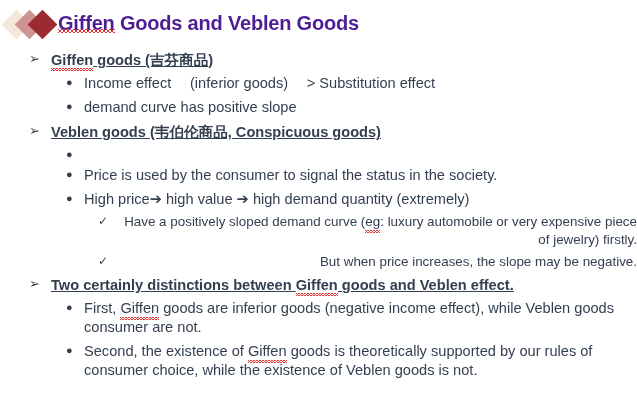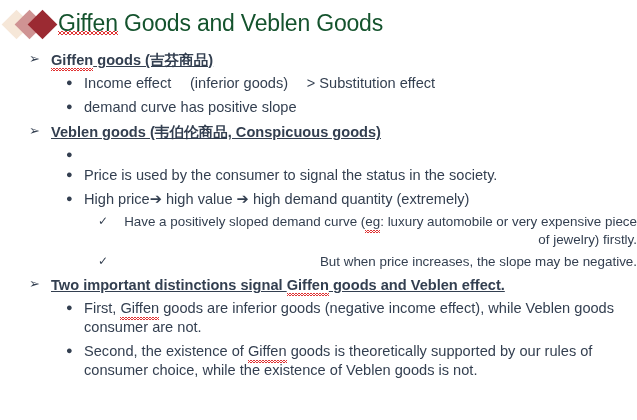--- a/index.html
+++ b/index.html
@@ -44,23 +44,23 @@
     width: 21px;
     height: 21px;
     top: 8px;
     transform: rotate(45deg);
   }
   .deco i.d1 { left: 6px;  background: #f6e7d8; }
   .deco i.d2 { left: 19px; background: #cf9393; }
   .deco i.d3 { left: 32px; background: #9b2a32; }
 
   .title-text {
-    font-size: 23px;
-    font-weight: normal;
-    color: #14532d;
+    font-size: 20px;
+    font-weight: bold;
+    color: #4c1d95;
     letter-spacing: -0.2px;
     white-space: nowrap;
     line-height: 1;
     padding-bottom: 2px;
   }
 
   
   .sq {
     position: relative;
     display: inline-block;
@@ -203,21 +203,21 @@
       <div class="row lvl3">
         <span class="marker">✓</span>
         <span class="txt"><span>Have a positively sloped demand curve (</span><span class="sq">eg</span><span>: luxury automobile or very expensive piece of jewelry)  firstly.</span></span>
       </div>
       <div class="row lvl3">
         <span class="marker">✓</span>
         <span class="txt"><span>But when price increases, the slope may be negative.</span></span>
       </div>
       <div class="row lvl1">
         <span class="marker">➢</span>
-        <span class="txt"><span>Two important distinctions signal </span><span class="sq">Giffen</span><span> goods and Veblen effect.</span></span>
+        <span class="txt"><span>Two certainly distinctions between </span><span class="sq">Giffen</span><span> goods and Veblen effect.</span></span>
       </div>
       <div class="row lvl2">
         <span class="marker">●</span>
         <span class="txt"><span>First, </span><span class="sq">Giffen</span><span> goods are inferior goods (negative income effect), while Veblen goods consumer are not.</span></span>
       </div>
       <div class="row lvl2">
         <span class="marker">●</span>
         <span class="txt"><span>Second, the existence of </span><span class="sq">Giffen</span><span> goods is theoretically supported by our rules of consumer choice, while the existence of Veblen goods is not.</span></span>
       </div>
     </div>

